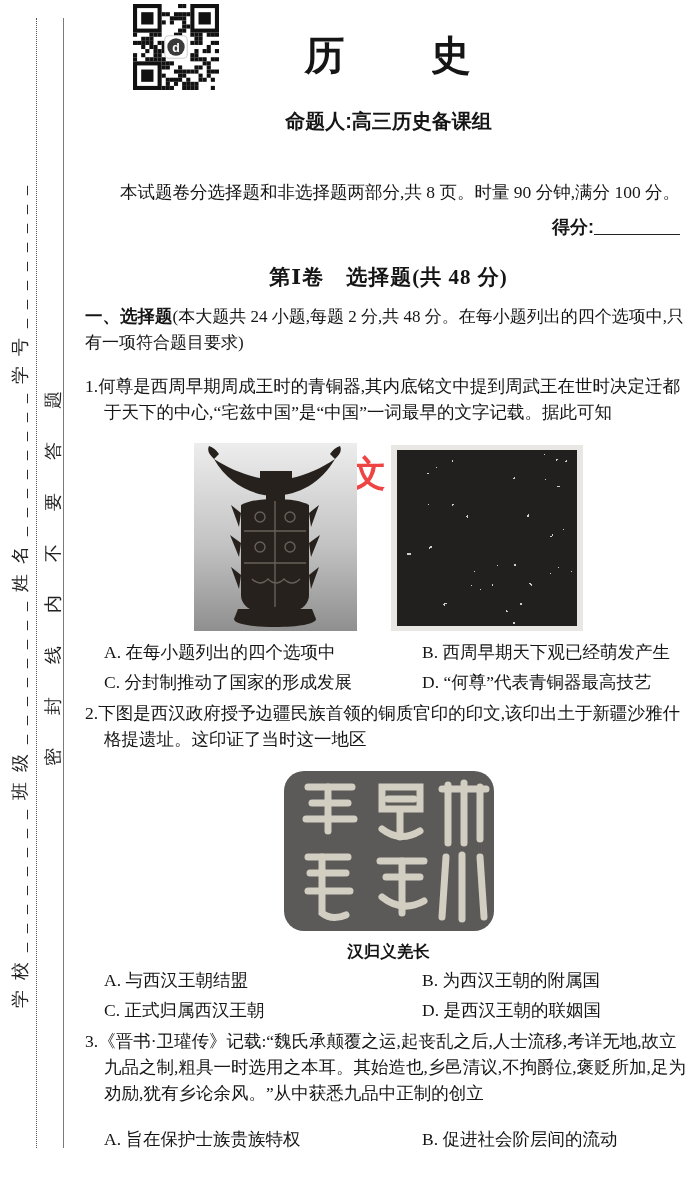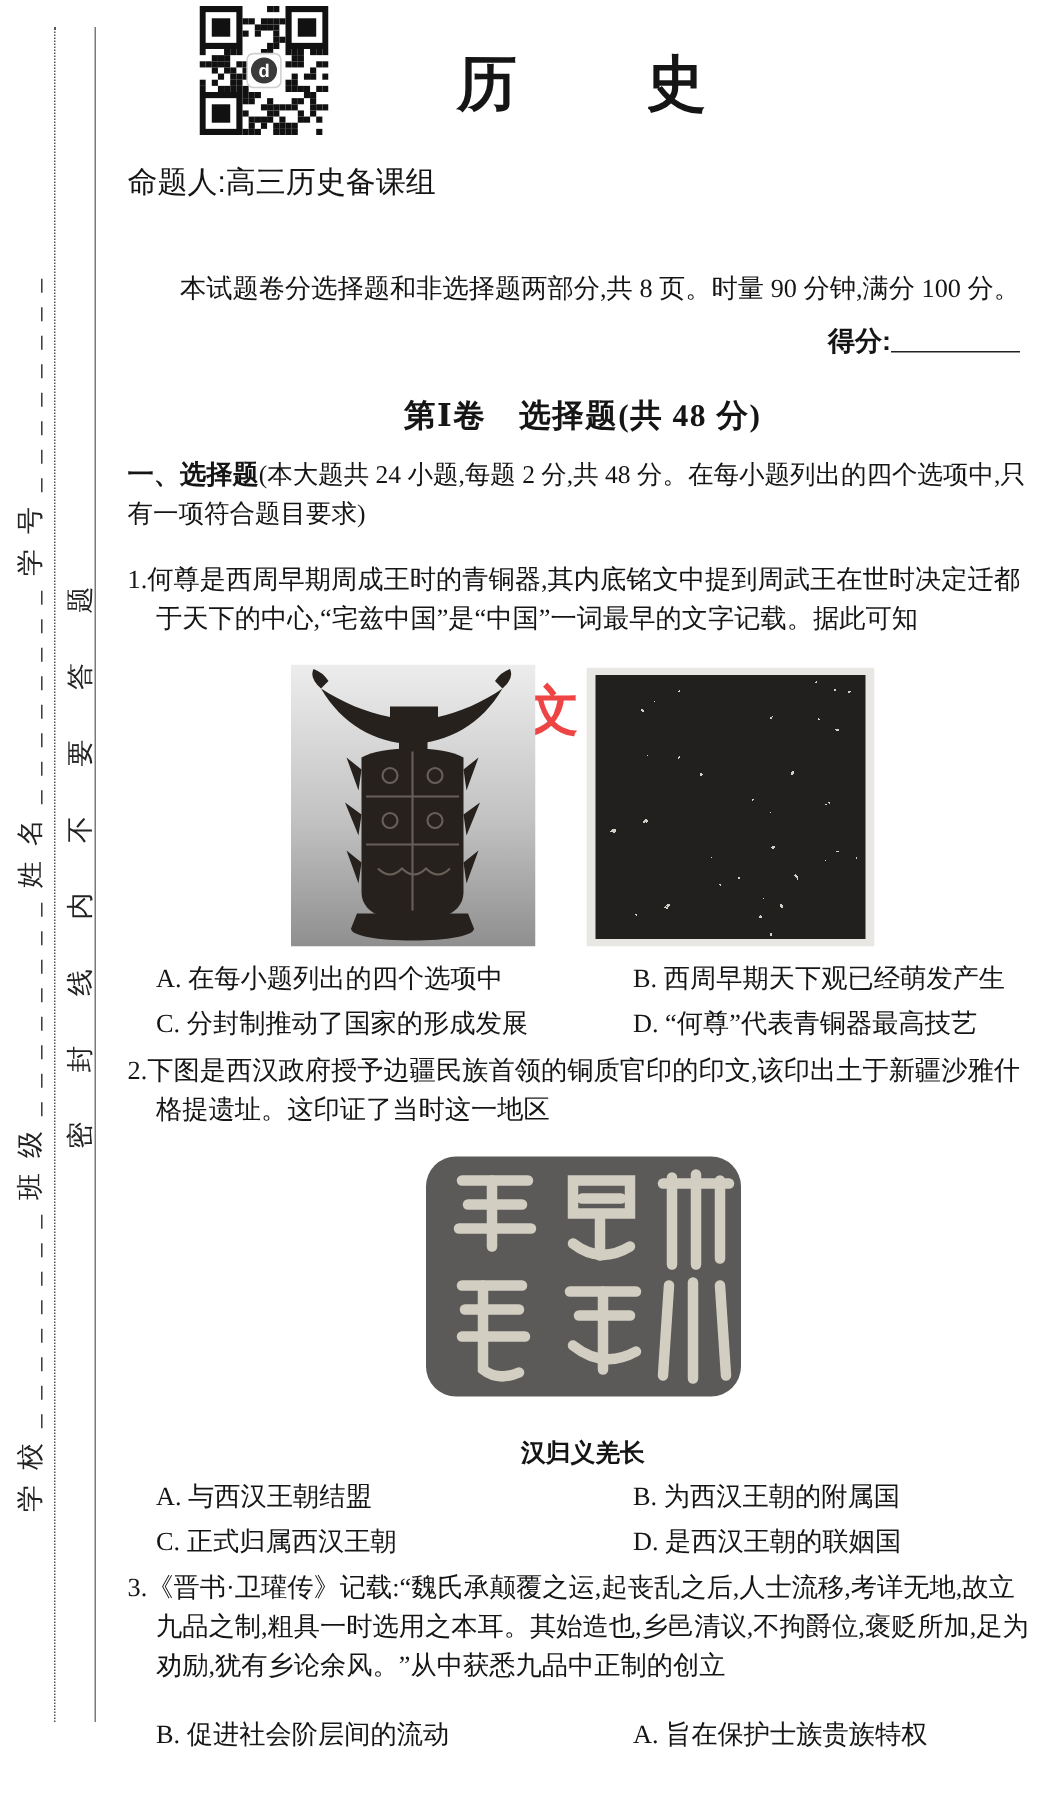--- a/index.html
+++ b/index.html
@@ -20,34 +20,34 @@
   .header-line { margin-top:24px; text-align:center; white-space:nowrap; }
   .series { font-weight:bold; font-style:italic; font-size:27px; letter-spacing:1px; }
   .hrest  { font-size:24px; }
   .subject-block { position:relative; height:102px; }
   .qr { position:absolute; left:48px; top:4px; width:86px; height:86px; }
   .subject-title {
     position:absolute; left:0; right:0; top:28px; text-align:center;
     font-family:"Liberation Sans","DejaVu Sans",sans-serif;
     font-size:40px; font-weight:bold; letter-spacing:2px;
   }
-  .setter { margin-top:6px; font-family:"Liberation Sans","DejaVu Sans",sans-serif;
-            font-size:20px; font-weight:normal; }
+  .setter { margin-top:6px; text-align:center; font-family:"Liberation Sans","DejaVu Sans",sans-serif;
+            font-size:20px; font-weight:bold; }
   .intro { margin:44px 4px 0 0; font-size:17.5px; line-height:26px; text-indent:2em; }
   .score-row { margin:10px 12px 0 0; text-align:right; font-size:18px; }
   .score-label { font-family:"Liberation Sans","DejaVu Sans",sans-serif; font-weight:bold; }
   .score-blank { display:inline-block; width:86px; height:1em; border-bottom:1.6px solid #222; vertical-align:-2px; }
   .sec-title { margin-top:24px; text-align:center; font-size:21px; font-weight:bold; letter-spacing:1px; }
   .note { margin-top:12px; font-size:17px; line-height:26px; }
   .note b { font-size:17.5px; }
   .q { margin-top:3px; font-size:17.5px; line-height:26px; padding-left:19px; text-indent:-19px; }
   .opts { margin:2px 0 2px 19px; display:grid; grid-template-columns:318px auto; font-size:17.5px; line-height:30px; }
   .figrow { display:flex; justify-content:center; align-items:flex-end; gap:34px; margin:6px 0 6px 0; }
   .sealfig { text-align:center; margin:4px 0 2px 0; }
-  .seal-caption { font-family:Liberation Serif, serif; font-weight:bold; font-size:16.5px; margin-top:20px; }
+  .seal-caption { font-family:Liberation Serif, serif; font-weight:bold; font-size:16.5px; margin-top:4px; }
   .watermark {
     position:absolute; left:250px; top:450px; font-size:36px; color:#ef4444;
     letter-spacing:14px; font-weight:bold; pointer-events:none;
   }
 </style>
 </head>
 <body>
 
 <div class="page">
 
@@ -316,20 +316,20 @@
     <div class="opts">
       <span><span>A.</span> <span>与西汉王朝结盟</span></span>
       <span><span>B.</span> <span>为西汉王朝的附属国</span></span>
       <span><span>C.</span> <span>正式归属西汉王朝</span></span>
       <span><span>D.</span> <span>是西汉王朝的联姻国</span></span>
     </div>
 
     <p class="q"><span>3.</span><span>《晋书·卫瓘传》记载:“魏氏承颠覆之运,起丧乱之后,人士流移,考详无地,故立九品之制,粗具一时选用之本耳。其始造也,乡邑清议,不拘爵位,褒贬所加,足为劝励,犹有乡论余风。”从中获悉九品中正制的创立</span></p>
 
     <div class="opts">
+      <span><span>A.</span> <span>旨在保护士族贵族特权</span></span>
       <span><span>B.</span> <span>促进社会阶层间的流动</span></span>
-      <span><span>A.</span> <span>旨在保护士族贵族特权</span></span>
       <span> </span>
       <span> </span>
     </div>
 
   </div>
 </div>
 
 </body></html>

